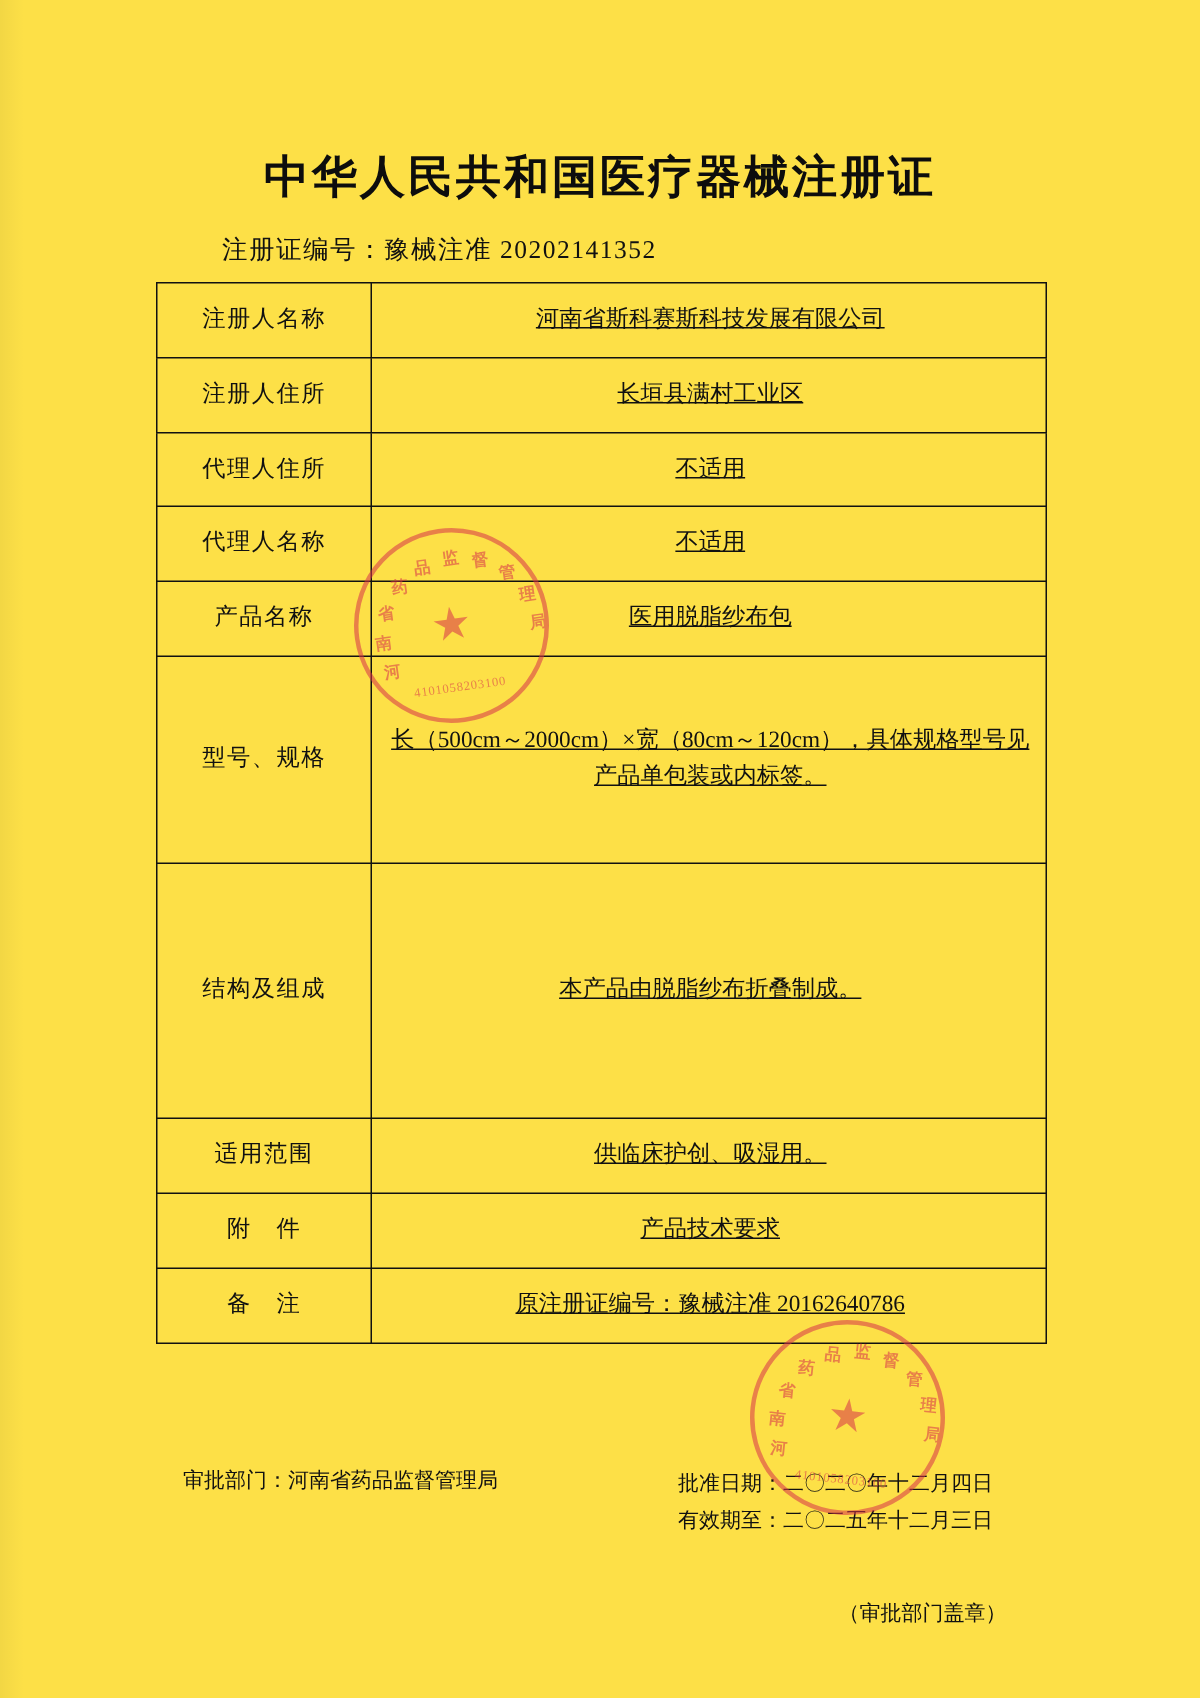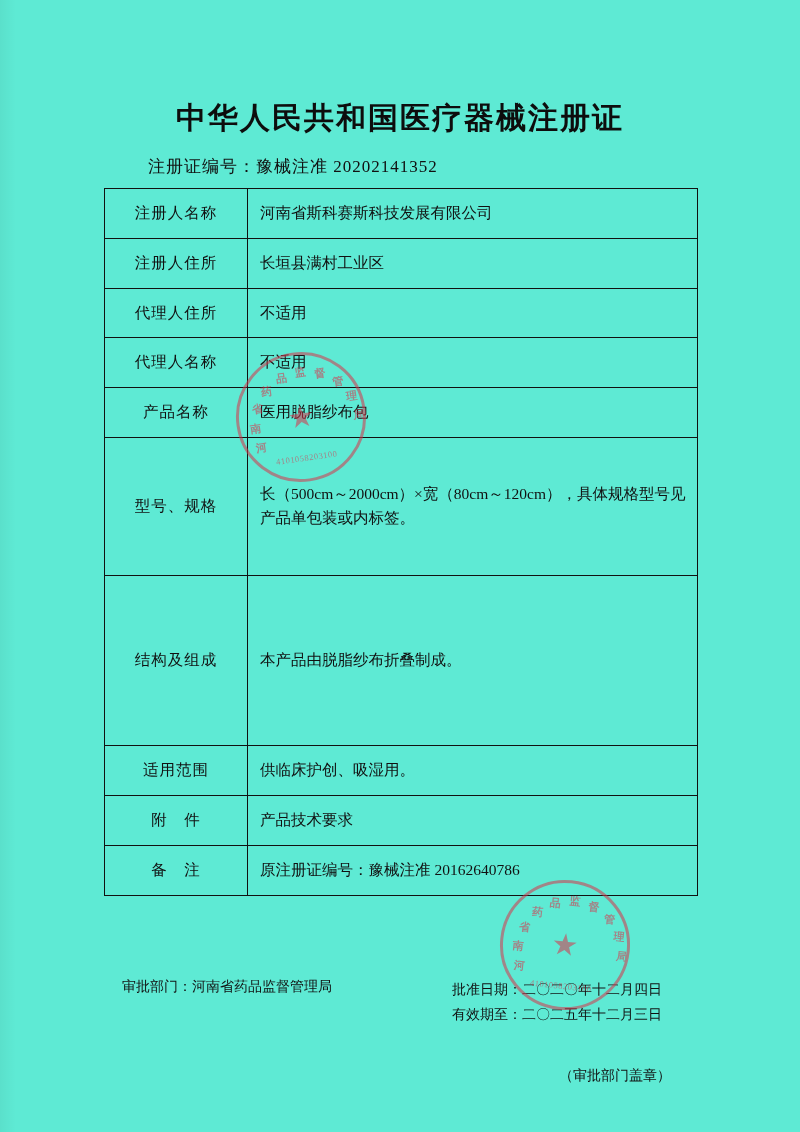--- a/index.html
+++ b/index.html
@@ -11,21 +11,21 @@
     width: 800px;
     height: 1132px;
     position: relative;
     font-family: "Liberation Serif", "DejaVu Serif", serif;
     color: #111;
     overflow: hidden;
   }
   .page {
     position: absolute;
     inset: 0;
-    background: #5eead4;
+    background: #fde047;
   }
 
   
   .doc-title {
     position: absolute;
     top: 98px;
     left: 0;
     width: 800px;
     text-align: center;
     font-size: 30px;
@@ -66,22 +66,23 @@
   }
   .cert-table td.label {
     width: 134px;
     text-align: center;
     letter-spacing: 1px;
     padding: 12px 4px;
     color: #111;
   }
   .cert-table td.value {
     padding: 6px 10px 6px 12px;
-    text-align: left;
-    color: #111;
+    text-align: center;
+    color: #111;
+    text-decoration: underline;
   }
   .row-h-normal { height: 46px; }
   .row-h-small { height: 40px; }
   .row-h-spec { height: 138px; margin-top: 47px; }
   .row-h-struct { height: 170px; }
   .row-h-scope { height: 50px; }
 
   .value-multiline {
     line-height: 1.85;
   }

